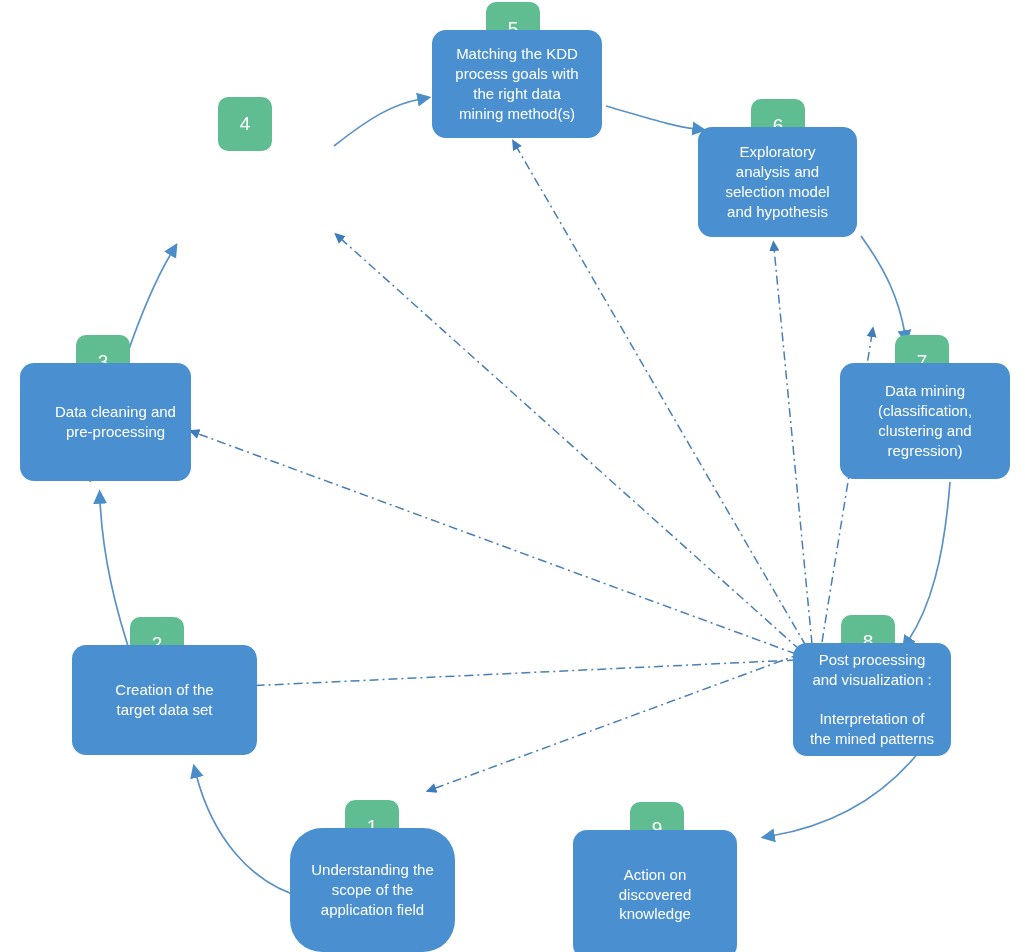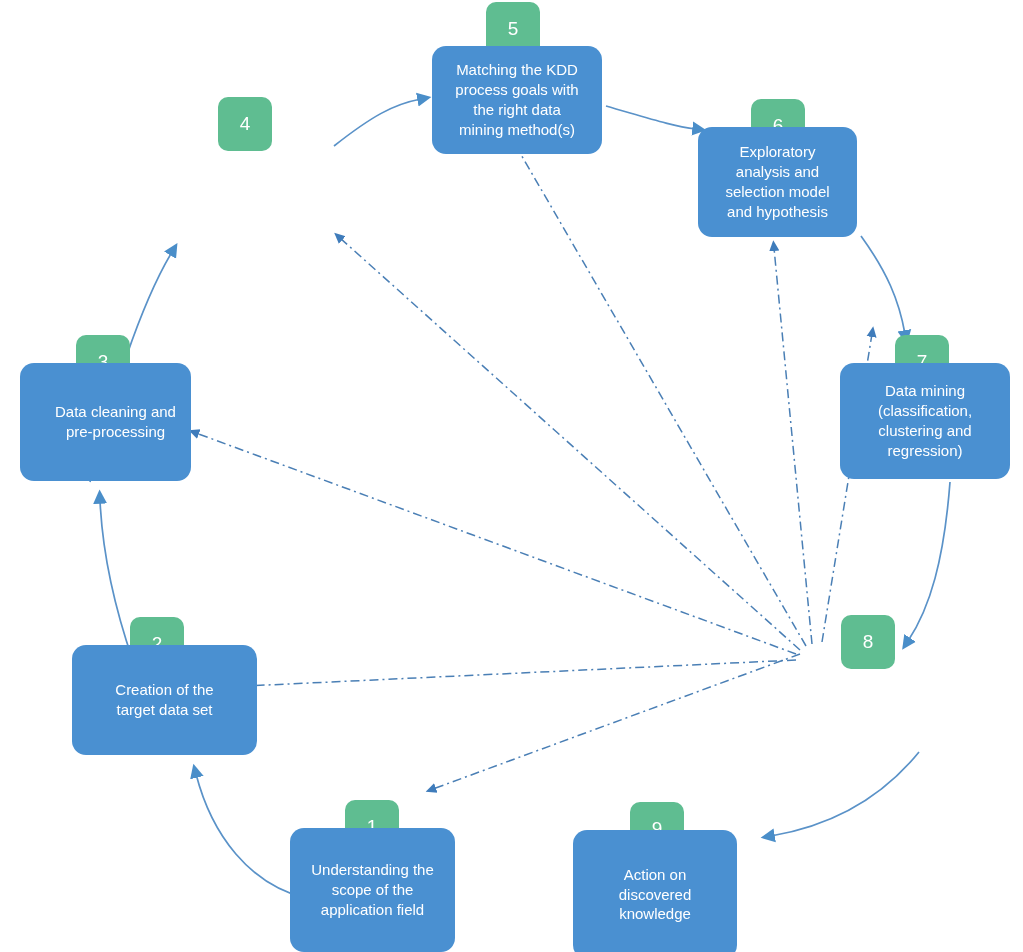--- a/index.html
+++ b/index.html
@@ -93,21 +93,21 @@
       <path d="M 800,650 L 340,238"></path>
       <path d="M 806,646 L 516,146"></path>
       <path d="M 812,644 L 774,248"></path>
       <path d="M 822,642 L 872,334"></path>
     </g>
   </svg>
 
   <div class="badge" style="left:345px; top:800px;">
     <span>1</span>
   </div>
-  <div class="node" style="left:290px; top:828px; width:165px; height:124px;">
+  <div class="node" style="left:290px; top:828px; width:165px; height:124px;border-radius:32px;">
     <span class="node-label">Understanding the
 scope of the
 application field</span>
   </div>
 
   <div class="badge" style="left:130px; top:617px;">
     <span>2</span>
   </div>
   <div class="node" style="left:72px; top:645px; width:185px; height:110px;">
     <span class="node-label">Creation of the
@@ -122,21 +122,21 @@
 pre-processing</span>
   </div>
 
   <div class="badge" style="left:218px; top:97px;">
     <span>4</span>
   </div>
 
   <div class="badge" style="left:486px; top:2px;">
     <span>5</span>
   </div>
-  <div class="node" style="left:432px; top:30px; width:170px; height:108px;margin-top:16px;">
+  <div class="node" style="left:432px; top:30px; width:170px; height:108px;">
     <span class="node-label">Matching the KDD
 process goals with
 the right data
 mining method(s)</span>
   </div>
 
   <div class="badge" style="left:751px; top:99px;">
     <span>6</span>
   </div>
   <div class="node" style="left:698px; top:127px; width:159px; height:110px;">
@@ -152,20 +152,27 @@
   <div class="node" style="left:840px; top:363px; width:170px; height:116px;">
     <span class="node-label">Data mining
 (classification,
 clustering and
 regression)</span>
   </div>
 
   <div class="badge" style="left:841px; top:615px;">
     <span>8</span>
   </div>
+  <div class="node" style="left:793px; top:643px; width:158px; height:113px;">
+    <span class="node-label">Post processing
+and visualization :
+
+Interpretation of
+the mined patterns</span>
+  </div>
 
   <div class="badge" style="left:630px; top:802px;">
     <span>9</span>
   </div>
   <div class="node" style="left:573px; top:830px; width:164px; height:129px;">
     <span class="node-label">Action on
 discovered
 knowledge</span>
   </div>
 

